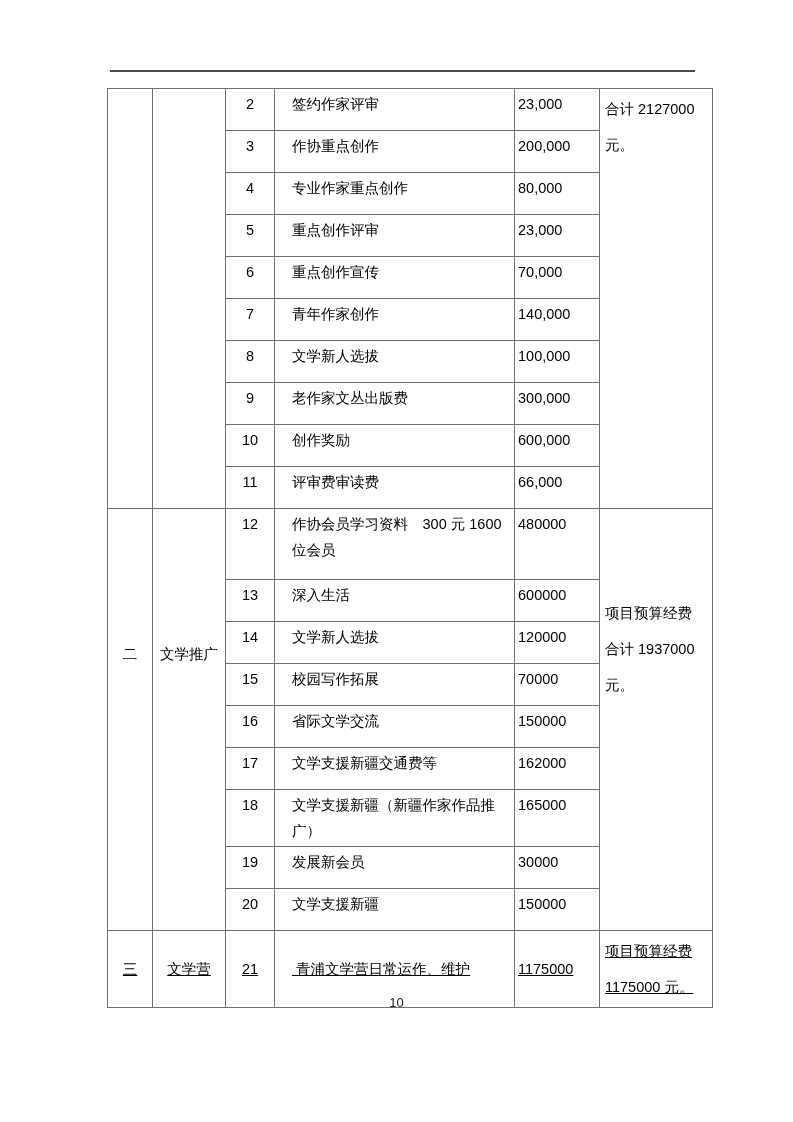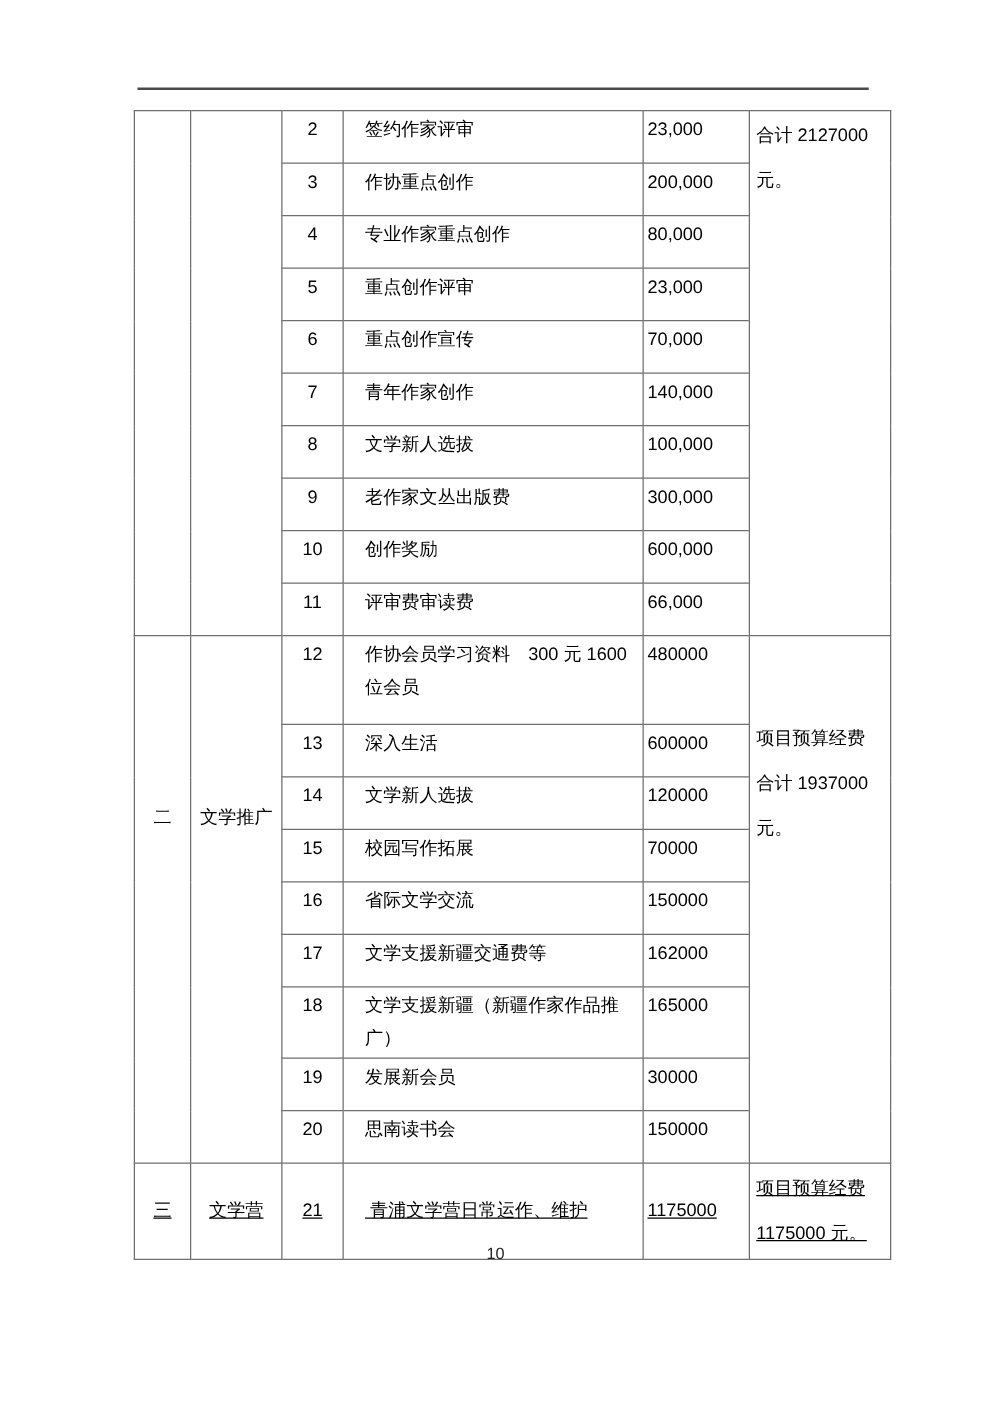--- a/index.html
+++ b/index.html
@@ -21,21 +21,21 @@
   }
   tr.h42{height:42px;}
   tr.h71{height:71px;}
   tr.h66{height:66px;}
   td.ord,td.cat{text-align:center;}
   td.num{text-align:center;}
   td.item{text-align:left;padding-left:17px;padding-right:4px;}
   td.amt{text-align:left;padding-right:3px;}
   td.note{line-height:36px;padding-left:5px;padding-right:6px;}
   td.sec2-label{padding-top:132px;}
-  td.note-sec2{padding-top:64px;}
+  td.note-sec2{padding-top:86px;}
   tr.vmid td{vertical-align:middle;text-decoration:underline;}
   .page-number{
     position:absolute;left:0;top:995px;width:793px;
     text-align:center;font-size:13px;line-height:16px;color:#222;
   }
 </style>
 </head>
 <body>
 
 <div class="page">
@@ -145,21 +145,21 @@
         <td class="item">文学支援新疆（新疆作家作品推广）</td>
         <td class="amt">165000</td>
       </tr>
       <tr class="h42">
         <td class="num">19</td>
         <td class="item">发展新会员</td>
         <td class="amt">30000</td>
       </tr>
       <tr class="h42">
         <td class="num">20</td>
-        <td class="item">思南读书会</td>
+        <td class="item">文学支援新疆</td>
         <td class="amt">150000</td>
       </tr>
 
       <tr class="h66 vmid">
         <td class="ord">三</td>
         <td class="cat">文学营</td>
         <td class="num">21</td>
         <td class="item">&nbsp;青浦文学营日常运作、维护</td>
         <td class="amt">1175000</td>
         <td class="note">项目预算经费 1175000 元。</td>

